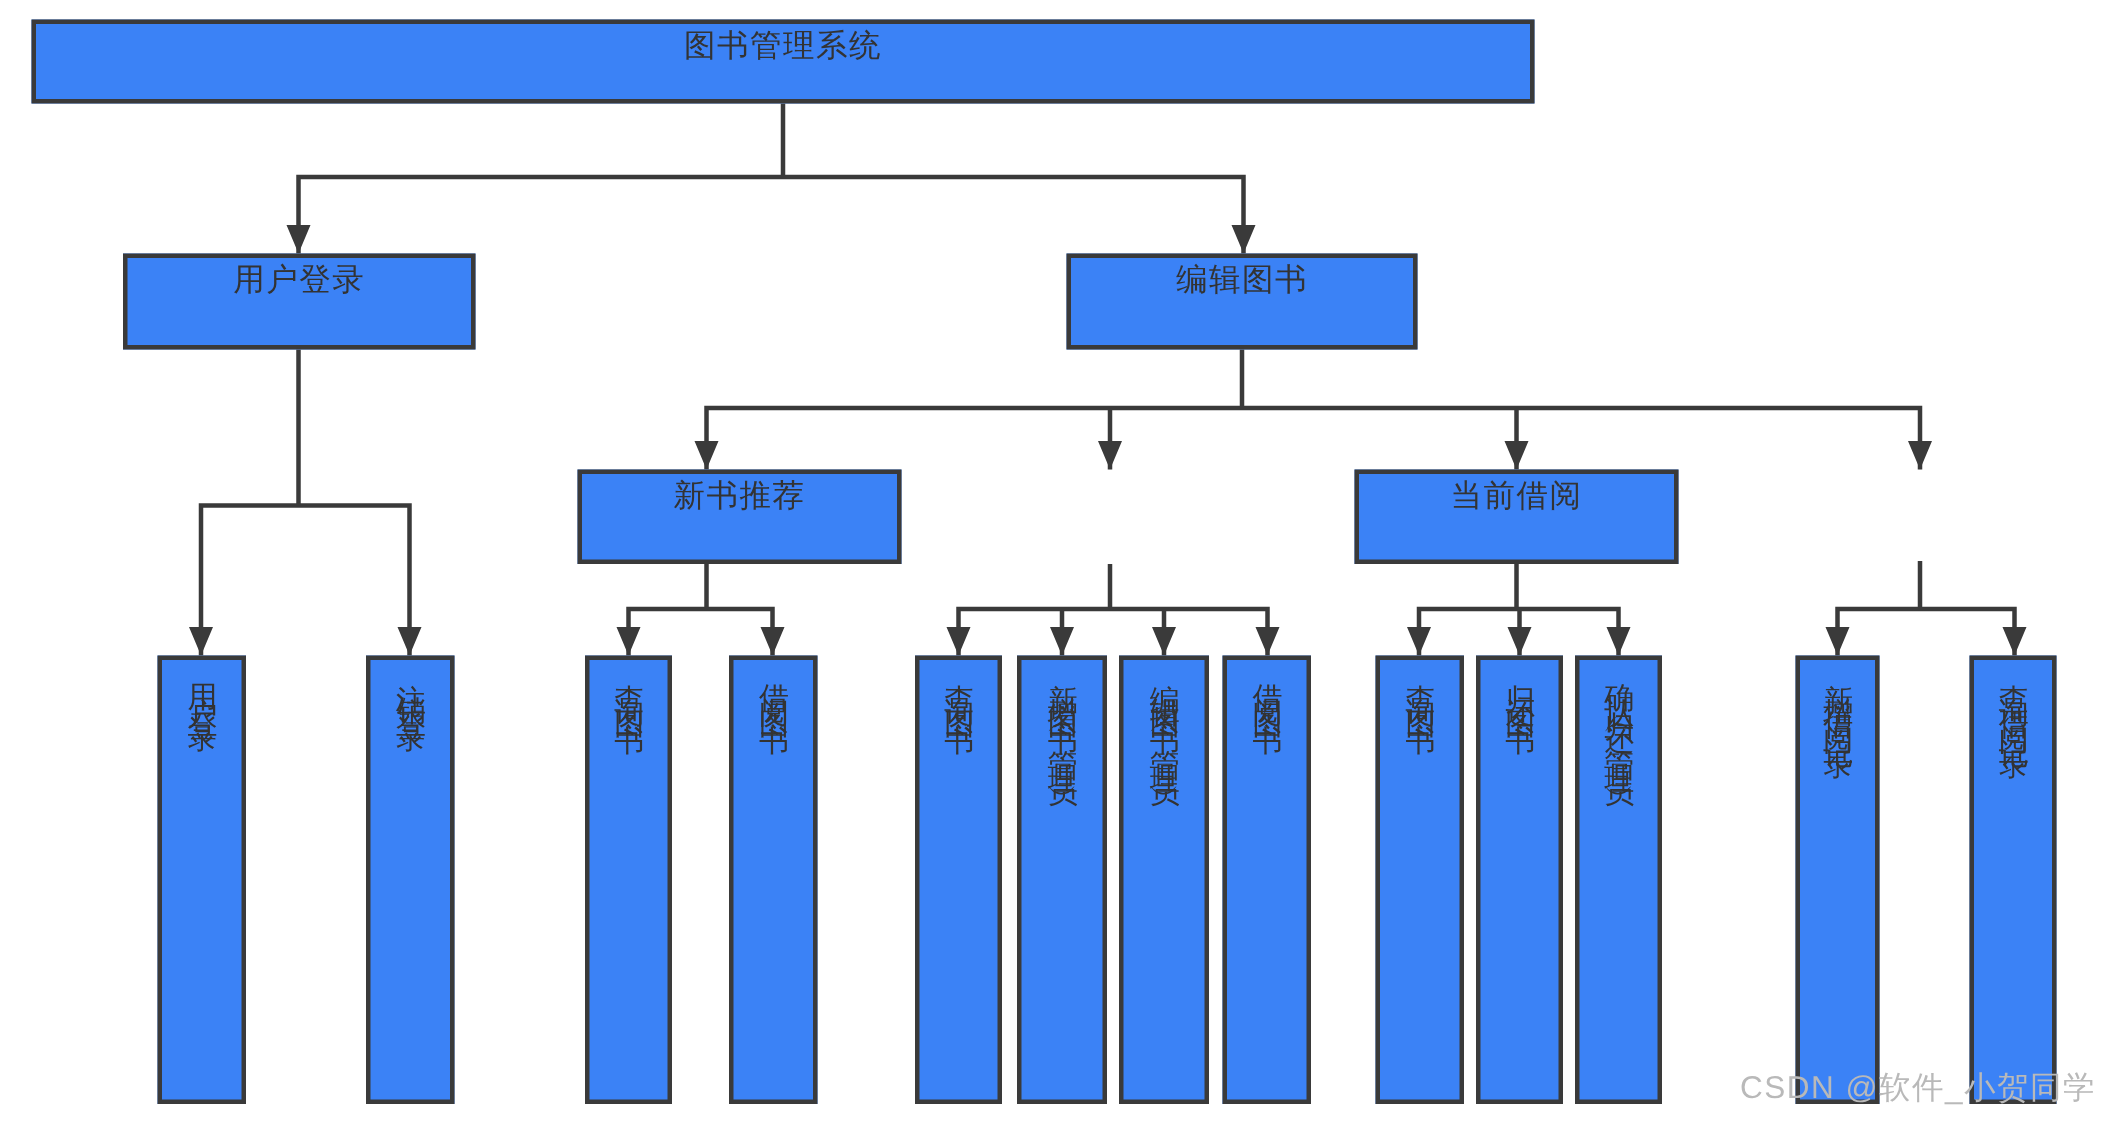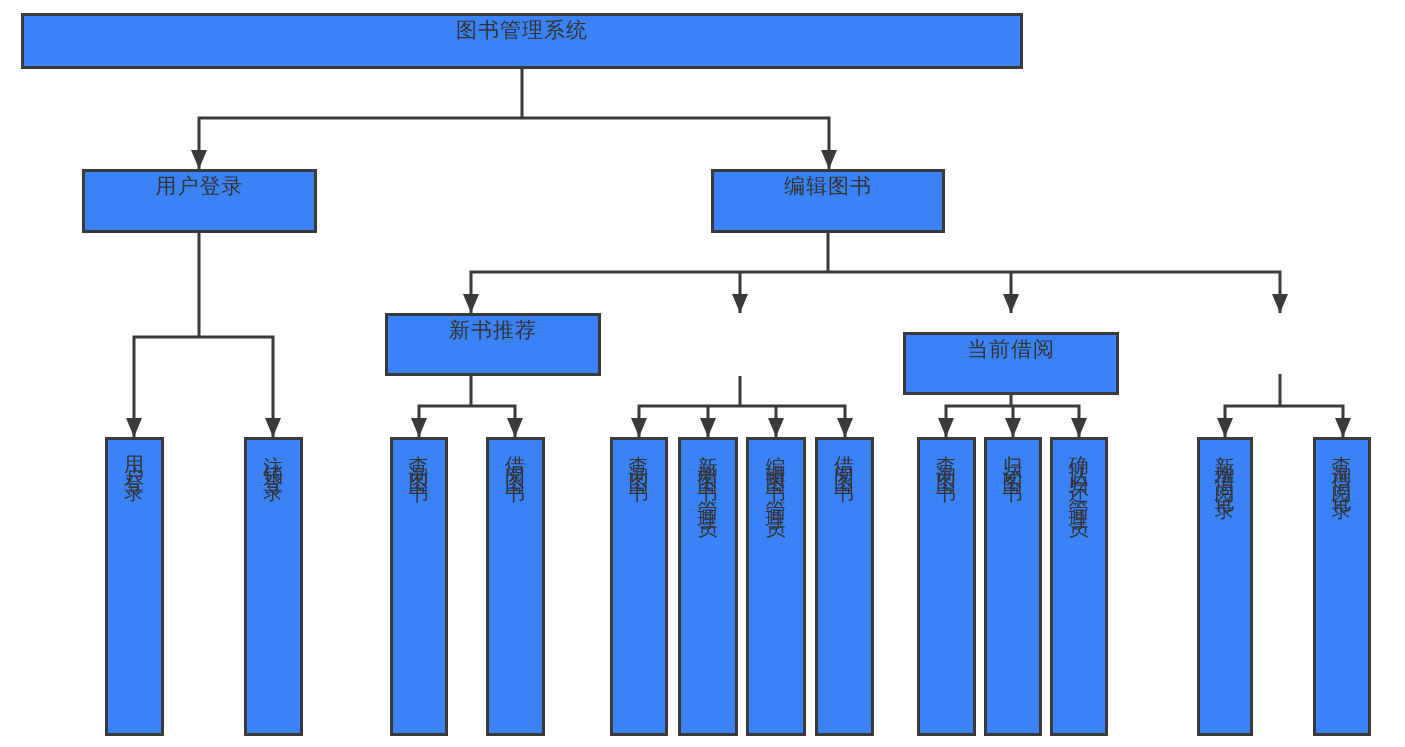--- a/index.html
+++ b/index.html
@@ -74,21 +74,21 @@
   <div class="box" style="left:82px;top:169px;width:235px;height:64px">
     <span class="lbl">用户登录</span>
   </div>
   <div class="box" style="left:711px;top:169px;width:234px;height:64px">
     <span class="lbl">编辑图书</span>
   </div>
 
   <div class="box" style="left:385px;top:313px;width:216px;height:63px">
     <span class="lbl">新书推荐</span>
   </div>
-  <div class="box" style="left:903px;top:332px;width:216px;height:63px">
+  <div class="box" style="left:903px;top:313px;width:216px;height:63px">
     <span class="lbl">当前借阅</span>
   </div>
 
   <div class="box v" style="left:105px;top:437px;width:59px;height:299px">
     <span class="lbl">用户登录</span>
   </div>
   <div class="box v" style="left:244px;top:437px;width:59px;height:299px">
     <span class="lbl">注销登录</span>
   </div>
 
@@ -122,14 +122,15 @@
     <span class="lbl">确认归还（管理员）</span>
   </div>
 
   <div class="box v" style="left:1197px;top:437px;width:56px;height:299px">
     <span class="lbl">新增借阅记录</span>
   </div>
   <div class="box v" style="left:1313px;top:437px;width:58px;height:299px">
     <span class="lbl">查询借阅记录</span>
   </div>
 
+  <div id="watermark">CSDN @软件_小贺同学</div>
 
 </div>
 
 </body></html>

